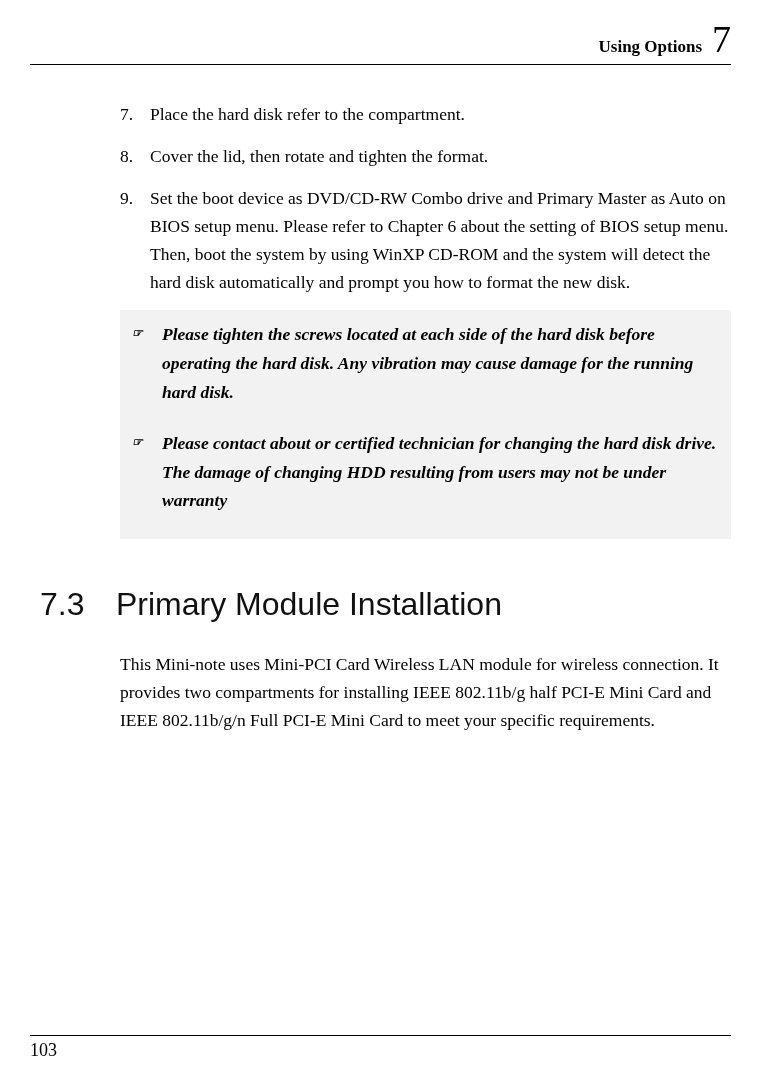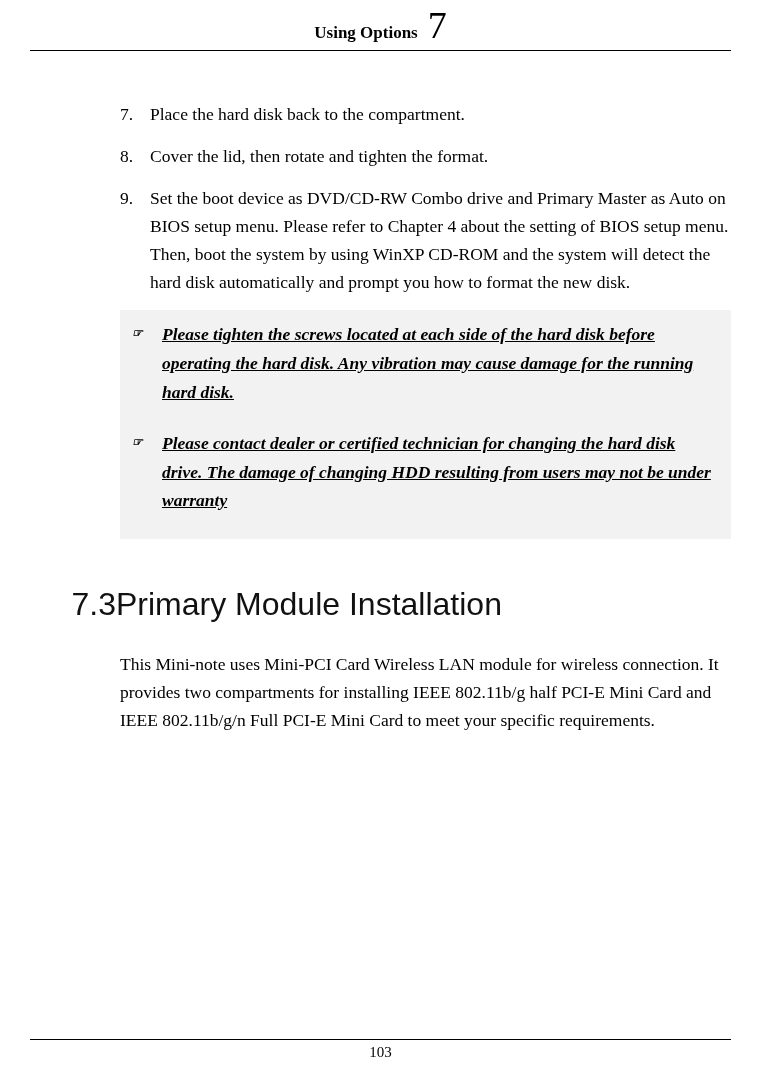--- a/index.html
+++ b/index.html
@@ -13,22 +13,22 @@
     width: 761px;
     height: 1079px;
     position: relative;
     box-sizing: border-box;
   }
   .header {
     position: absolute;
     top: 0;
     right: 30px;
     left: 30px;
-    text-align: center;
-    padding-top: 6px;
+    text-align: right;
+    padding-top: 20px;
   }
   .header-line {
     border-bottom: 1.5px solid #000;
     margin-top: 6px;
   }
   .header .chapter-title {
     font-weight: bold;
     font-size: 17px;
     display: inline-block;
     vertical-align: baseline;
@@ -75,90 +75,88 @@
   .note-bullet {
     width: 30px;
     flex-shrink: 0;
     font-family: "Arial", sans-serif;
     font-size: 12px;
     padding-top: 4px;
   }
   .note-text {
     flex: 1;
     line-height: 1.65;
-    text-decoration: underline;
   }
   .section-heading {
     margin-top: 40px;
     margin-left: -80px;
     font-family: Arial, Helvetica, sans-serif;
     font-size: 32px;
     font-weight: normal;
     color: #111;
     margin-bottom: 20px;
   }
   .section-num {
     display: inline-block;
     width: 76px;
-    text-align: right;
   }
   .body-para {
     margin-top: 0;
   }
   .footer {
     position: absolute;
     bottom: 18px;
     right: 30px;
     left: 30px;
   }
   .footer-line {
     border-top: 1px solid #000;
     margin-bottom: 4px;
   }
   .page-num {
-    text-align: center;
-    font-size: 15px;
+    text-align: left;
+    font-size: 18px;
   }
 </style>
 </head>
 <body>
 
 <div class="page">
 
   <div class="header">
     <span class="chapter-title">Using Options</span>
     <span class="chapter-num">7</span>
     <div class="header-line"></div>
   </div>
 
   <div class="content">
 
     <div class="ol-item">
       <div class="ol-num">7.</div>
-      <div class="ol-text">Place the hard disk back to the compartment.</div>
+      <div class="ol-text">Place the hard disk refer to the compartment.</div>
     </div>
 
     <div class="ol-item">
       <div class="ol-num">8.</div>
       <div class="ol-text">Cover the lid, then rotate and tighten the format.</div>
     </div>
 
     <div class="ol-item">
       <div class="ol-num">9.</div>
-      <div class="ol-text">Set the boot device as DVD/CD-RW Combo drive and Primary Master as Auto on BIOS setup menu. Please refer to Chapter 4 about the setting of BIOS setup menu. Then, boot the system by using WinXP CD-ROM and the system will detect the hard disk automatically and prompt you how to format the new disk.</div>
+      <div class="ol-text">Set the boot device as DVD/CD-RW Combo drive and Primary Master as Auto on BIOS setup menu. Please refer to Chapter 6 about the setting of BIOS setup menu. Then, boot the system by using WinXP CD-ROM and the system will detect the hard disk automatically and prompt you how to format the new disk.</div>
     </div>
 
     <div class="note-box">
       <div class="note-item">
         <div class="note-bullet">☞</div>
         <div class="note-text">Please tighten the screws located at each side of the hard disk before operating the hard disk. Any vibration may cause damage for the running hard disk.</div>
       </div>
       <div class="note-item">
         <div class="note-bullet">☞</div>
-        <div class="note-text">Please contact dealer or certified technician for changing the hard disk drive. The damage of changing HDD resulting from users may not be under warranty</div>
+        <div class="note-text">Please contact about or certified technician for changing the hard disk drive. The damage of changing HDD resulting from users may not be under warranty</div>
       </div>
     </div>
 
     <div class="section-heading">
       <span class="section-num">7.3</span><span>Primary Module Installation</span>
     </div>
 
     <p class="body-para">This Mini-note uses Mini-PCI Card Wireless LAN module for wireless connection. It provides two compartments for installing IEEE 802.11b/g half PCI-E Mini Card and IEEE 802.11b/g/n Full PCI-E Mini Card to meet your specific requirements.</p>
 
   </div>

